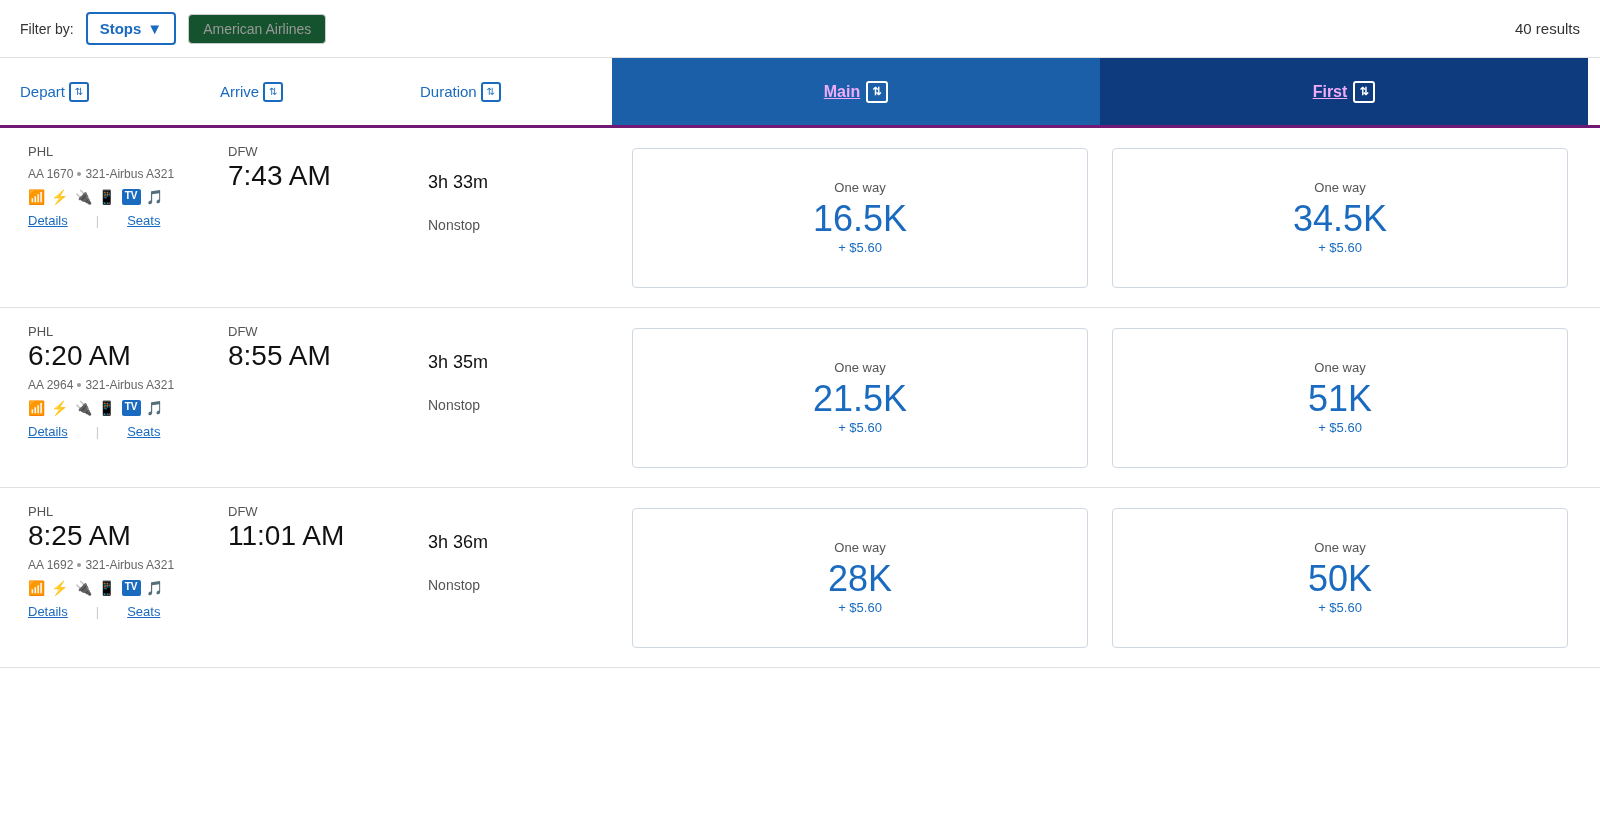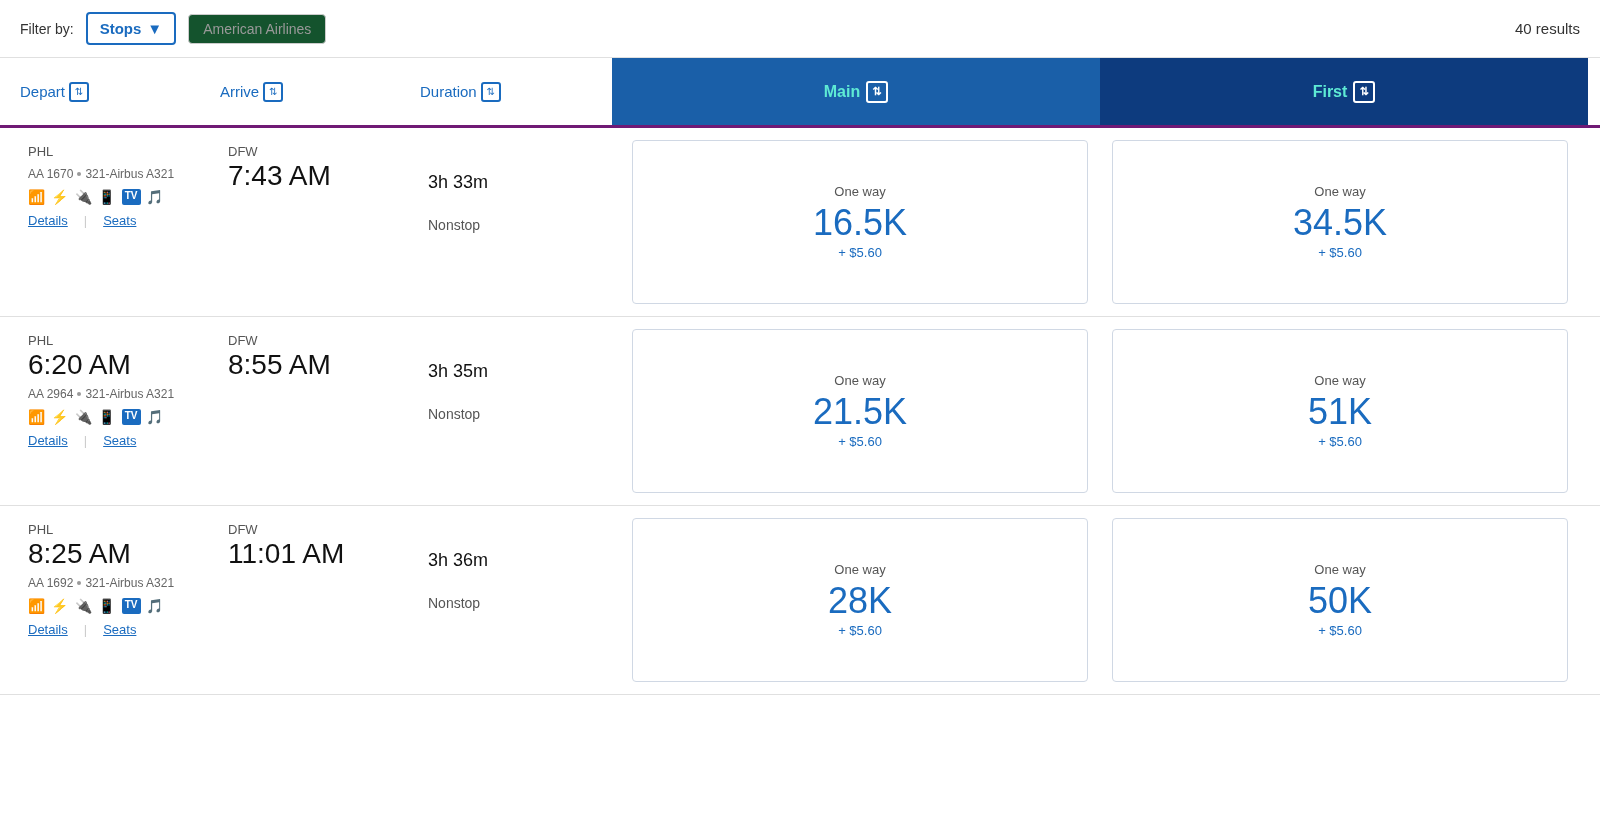--- a/index.html
+++ b/index.html
@@ -97,21 +97,22 @@
       cursor: pointer;
       padding: 12px;
     }
     .col-header-dark.main-col {
       background: #1a5fa8;
     }
     .col-header-dark.first-col {
       background: #0d3b7e;
     }
     .underline-link {
-      color: #5eead4;
+      text-decoration: underline;
+      color: #f0abfc;
     }
     .flight-row {
       display: grid;
       grid-template-columns: 200px 200px 200px 1fr 1fr;
       align-items: stretch;
       border-bottom: 1px solid #e0e0e0;
       padding: 0 20px;
       min-height: 180px;
     }
     .flight-info-cell {
@@ -151,21 +152,21 @@
       gap: 6px;
       margin-top: 8px;
       font-size: 14px;
       color: #555;
     }
     .amenity-icon {
       font-size: 14px;
     }
     .links-row {
       display: flex;
-      gap: 16px;
+      gap: 28px;
       margin-top: 8px;
       align-items: center;
     }
     .link-btn {
       color: #1a6bbf;
       text-decoration: underline;
       font-size: 13px;
       cursor: pointer;
       background: none;
       border: none;
@@ -194,21 +195,21 @@
     .price-cell {
       display: flex;
       align-items: center;
       justify-content: center;
       padding: 12px;
     }
     .price-box {
       border: 1px solid #d0d8e4;
       border-radius: 4px;
       width: 100%;
-      height: 164px;
+      height: 140px;
       display: flex;
       flex-direction: column;
       align-items: center;
       justify-content: center;
       cursor: pointer;
       background: #fff;
     }
     .one-way-label {
       font-size: 13px;
       color: #555;

